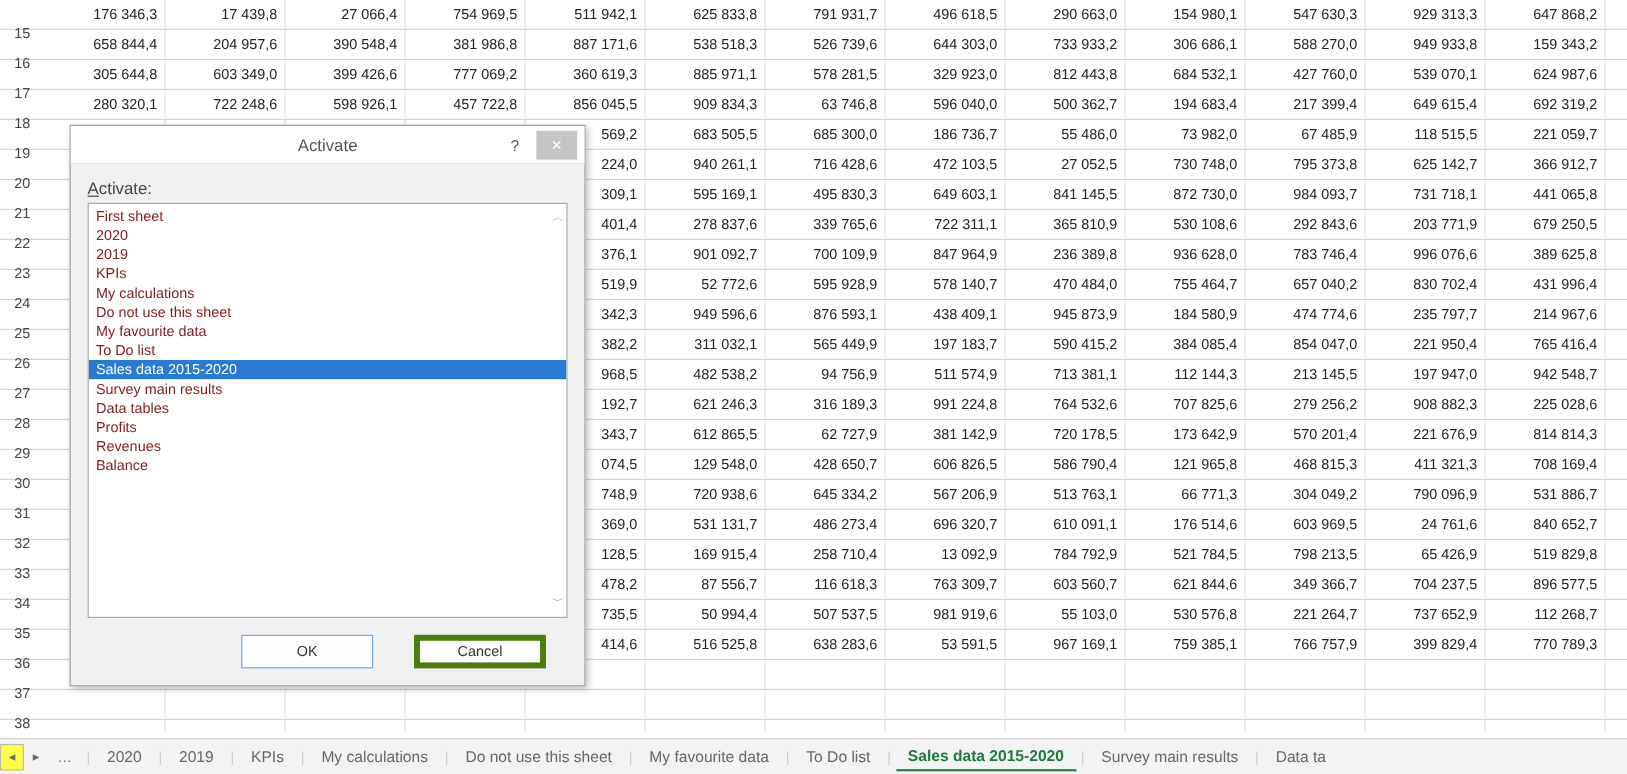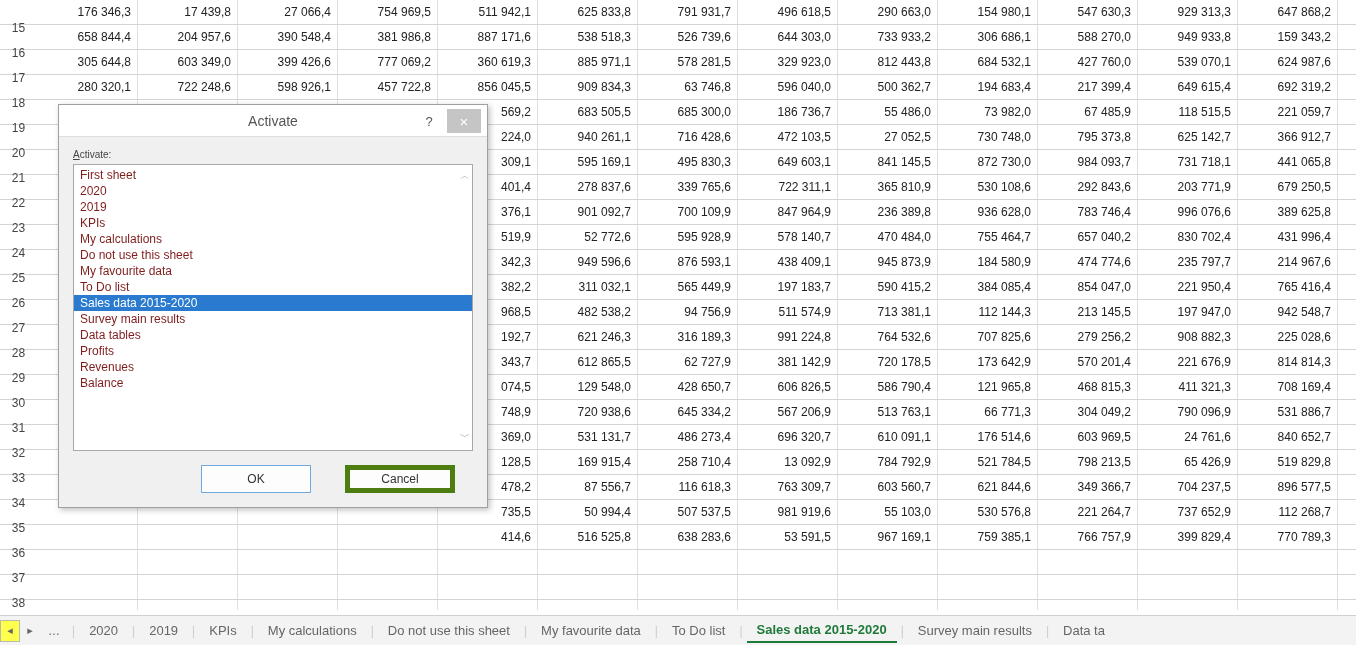--- a/index.html
+++ b/index.html
@@ -5,27 +5,27 @@
 * { box-sizing: border-box; margin: 0; padding: 0; }
 body { font-family: 'Segoe UI', Tahoma, sans-serif; font-size: 12px; background: #fff; color: #333; overflow: hidden; width: 1356px; height: 645px; position: relative; }
 
 
 .grid { position: absolute; top: 0; left: 0; right: 0; height: 610px; overflow: hidden; }
 .row { display: flex; height: 25px; border-bottom: 1px solid #d4d4d4; }
 .row-header { width: 38px; min-width: 38px; background: #e6e6e6; border-right: 1px solid #c0c0c0; display: flex; align-items: center; justify-content: center; font-size: 12px; color: #444; margin-top: 28px; }
 .cell { width: 100px; min-width: 100px; border-right: 1px solid #e0e0e0; display: flex; align-items: center; justify-content: flex-end; padding: 0 6px; font-size: 12px; color: #222; white-space: nowrap; }
 
 
-.dialog { position: absolute; left: 58px; top: 104px; width: 430px; height: 404px; background: #f0f0f0; border: 1px solid #a0a0a0; box-shadow: 2px 2px 6px rgba(0,0,0,.25); display: flex; flex-direction: column; }
+.dialog { position: absolute; left: 58px; top: 104px; width: 430px; height: 468px; background: #f0f0f0; border: 1px solid #a0a0a0; box-shadow: 2px 2px 6px rgba(0,0,0,.25); display: flex; flex-direction: column; }
 .dialog-title-bar { height: 32px; display: flex; align-items: center; justify-content: center; position: relative; background: #fff; border-bottom: 1px solid #ddd; }
 .dialog-title { font-size: 14px; color: #555; }
 .dialog-help { position: absolute; right: 44px; top: 4px; width: 28px; height: 24px; display: flex; align-items: center; justify-content: center; font-size: 13px; color: #555; cursor: pointer; }
 .dialog-close { position: absolute; right: 6px; top: 4px; width: 34px; height: 24px; background: #c5c5c5; color: #fff; display: flex; align-items: center; justify-content: center; font-size: 15px; cursor: pointer; }
 .dialog-body { flex: 1; padding: 12px 14px 0 14px; display: flex; flex-direction: column; }
-.dialog-label { font-size: 10px; color: #444; margin-bottom: 4px; text-decoration: underline; text-decoration-color: transparent; }
+.dialog-label { font-size: 14px; color: #444; margin-bottom: 4px; text-decoration: underline; text-decoration-color: transparent; }
 .dialog-label::first-letter { text-decoration: underline; }
 .listbox { flex: 1; background: #fff; border: 1px solid #a8a8a8; overflow-y: auto; position: relative; padding: 2px 0; }
 .list-item { padding: 1px 6px; font-size: 12px; color: #7f1d1d; cursor: pointer; white-space: nowrap; }
 .list-item.selected { background: #2a7bd0; color: #fff; }
 .dialog-buttons { height: 56px; display: flex; align-items: center; justify-content: flex-end; gap: 34px; padding: 0 18px; }
 .btn { width: 110px; height: 28px; background: #fdfdfd; border: 5px solid #4d7c0f; font-size: 12px; color: #333; cursor: pointer; }
 .btn.primary { border: 1px solid #6fa9e0; }
 .listbox-scroll-hint { position: absolute; right: 2px; top: 4px; color: #999; font-size: 10px; }
 .listbox-scroll-hint.bottom { bottom: 6px; top: auto; }
 

